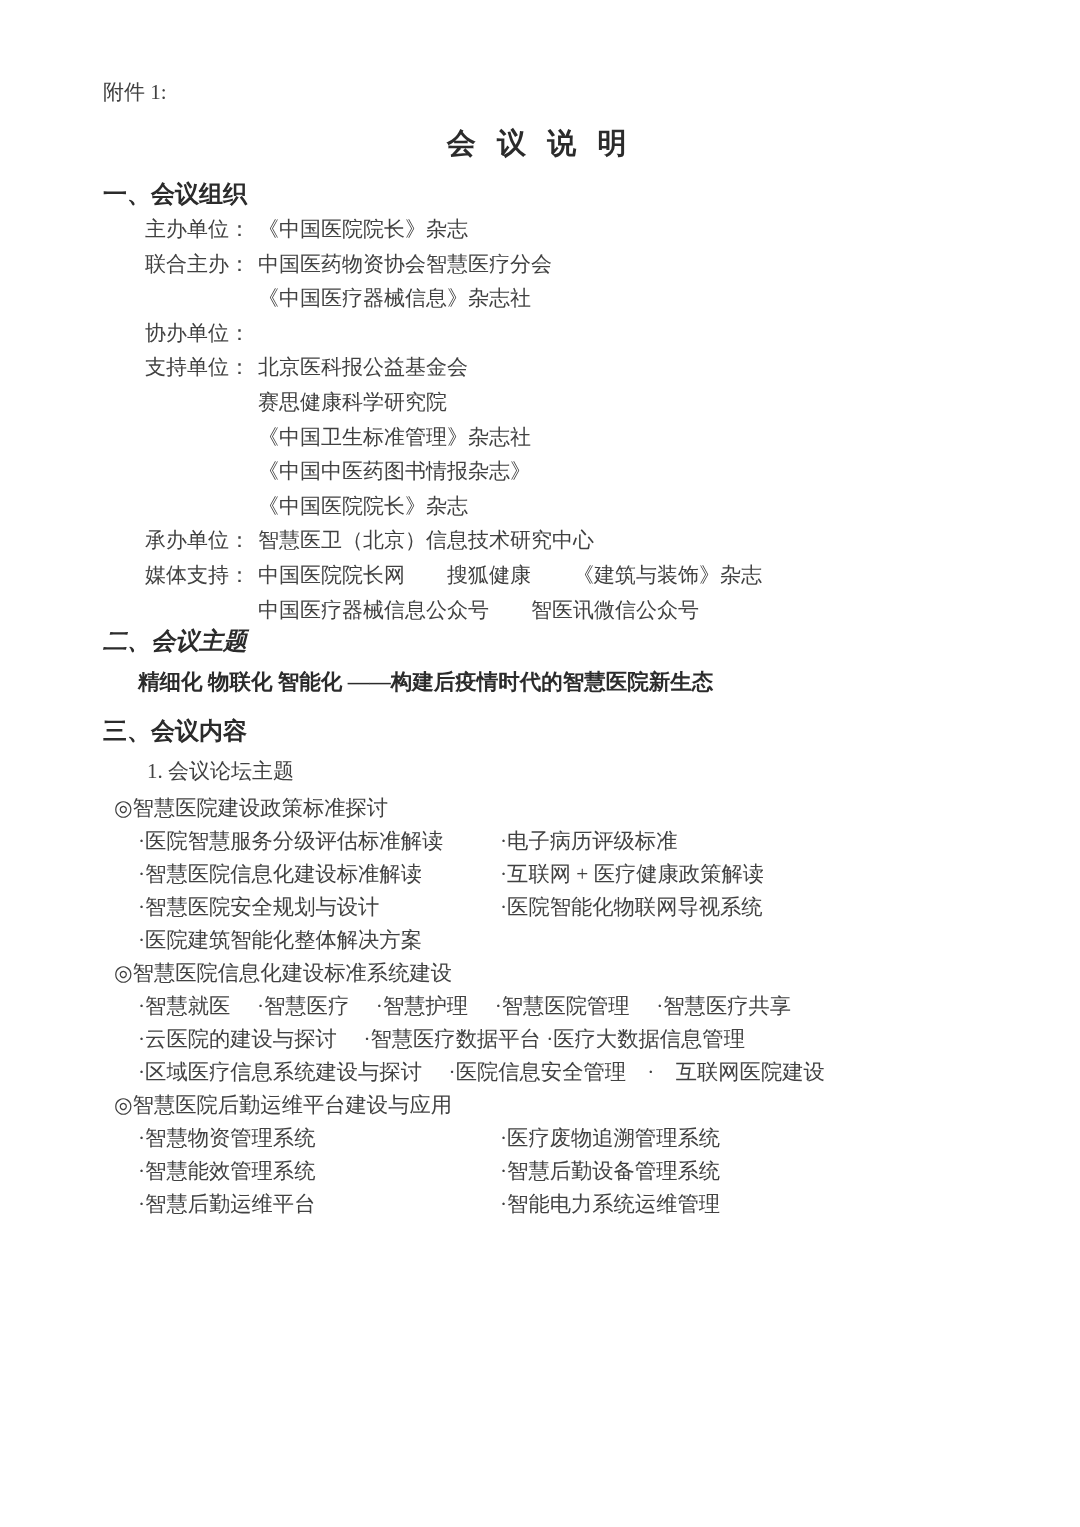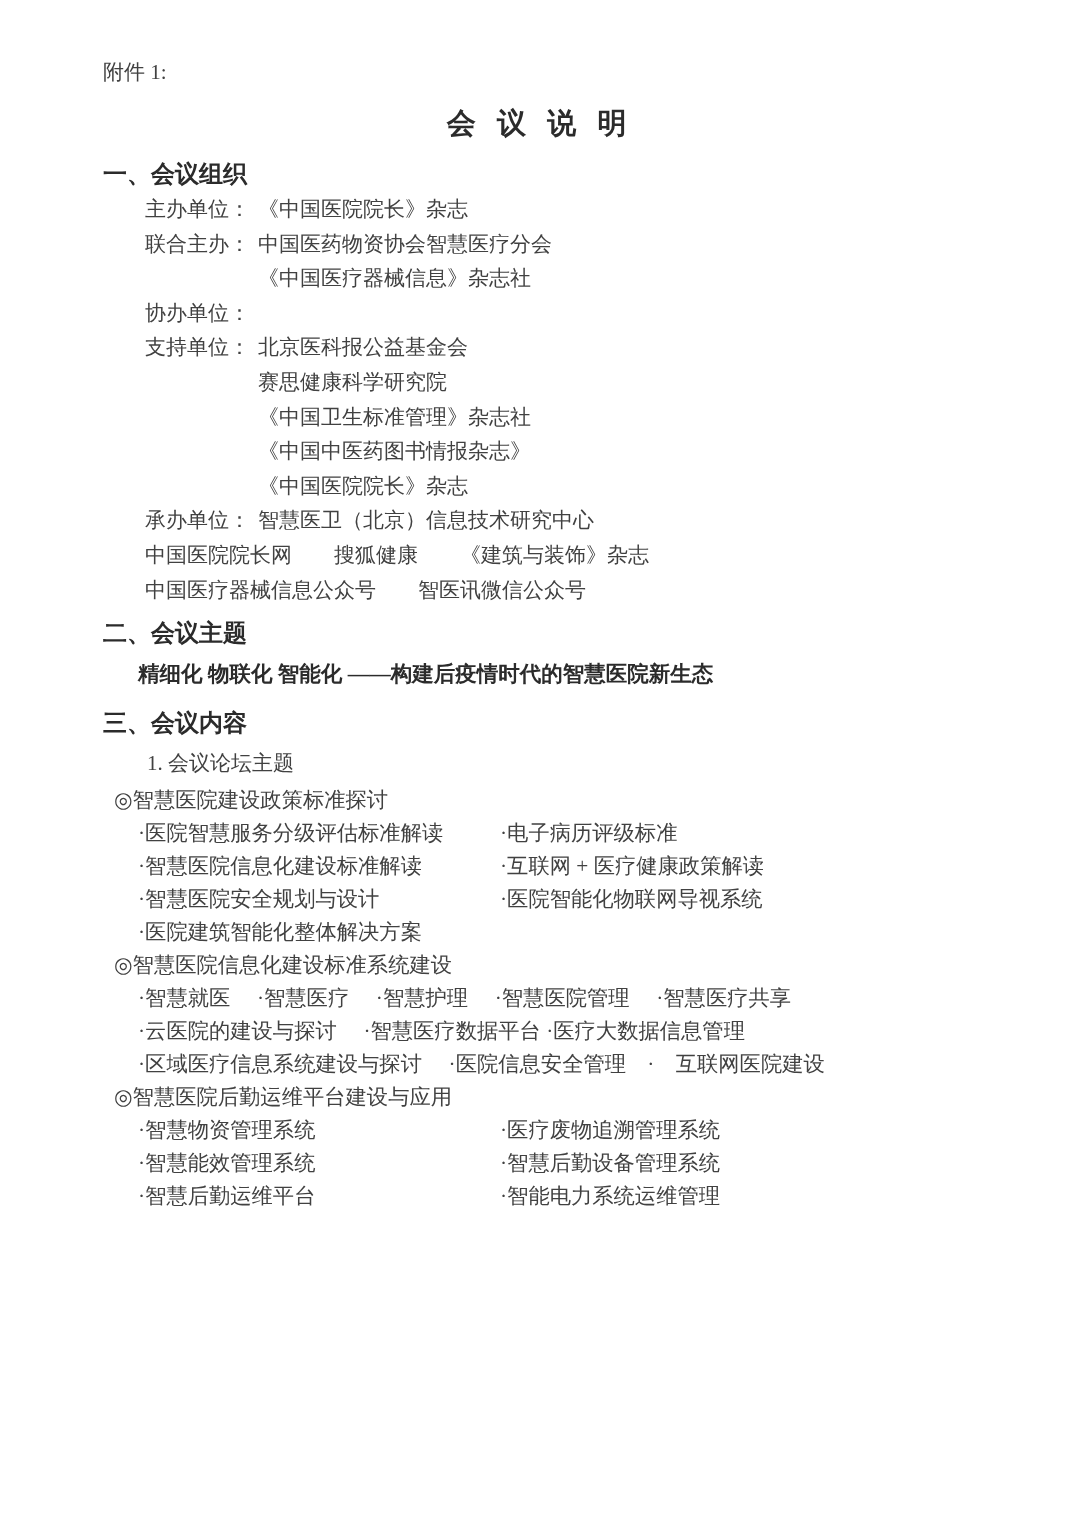--- a/index.html
+++ b/index.html
@@ -6,21 +6,21 @@
   html,body { background:#ffffff; }
   .page {
     position:relative;
     width:1080px; height:1527px;
     background:#ffffff;
     font-family:"Liberation Serif","DejaVu Serif",serif;
     color:#414141;
     overflow:hidden;
   }
   .attachment {
-    padding-top:60px;
+    padding-top:80px;
     margin-left:103px;
     font-size:21px;
     line-height:25px;
   }
   .doc-title {
     margin-top:19px;
     text-align:center;
     font-size:29px;
     font-weight:bold;
     letter-spacing:7px;
@@ -40,21 +40,21 @@
     font-size:21px;
   }
   .org-row { display:flex; }
   .org-label {
     flex:0 0 113px; width:113px;
     line-height:34.6px;
     white-space:nowrap;
   }
   .org-values { flex:1; }
   .org-line { line-height:34.6px; white-space:nowrap; }
-  .section-theme .sec-heading { margin-top:13px; }
+  .section-theme .sec-heading { margin-top:1px;font-style:italic; }
   .theme-text {
     margin-top:11px;
     margin-left:138px;
     font-size:21.5px;
     font-weight:bold;
     line-height:35px;
     color:#2b2b2b;
     white-space:nowrap;
   }
   .section-content .sec-heading { margin-top:18px; }
@@ -113,20 +113,21 @@
             <div class="org-line">《中国医院院长》杂志</div>
           </div>
         </div>
         <div class="org-row">
           <div class="org-label">承办单位：</div>
           <div class="org-values">
             <div class="org-line">智慧医卫（北京）信息技术研究中心</div>
           </div>
         </div>
         <div class="org-row">
+          <div class="org-label">媒体支持：</div>
           <div class="org-values">
             <div class="org-line">中国医院院长网　　搜狐健康　　《建筑与装饰》杂志</div>
             <div class="org-line">中国医疗器械信息公众号　　智医讯微信公众号</div>
           </div>
         </div>
       </div>
   </div>
 
   <div class="section section-theme">
     <div class="sec-heading">二、会议主题</div>

